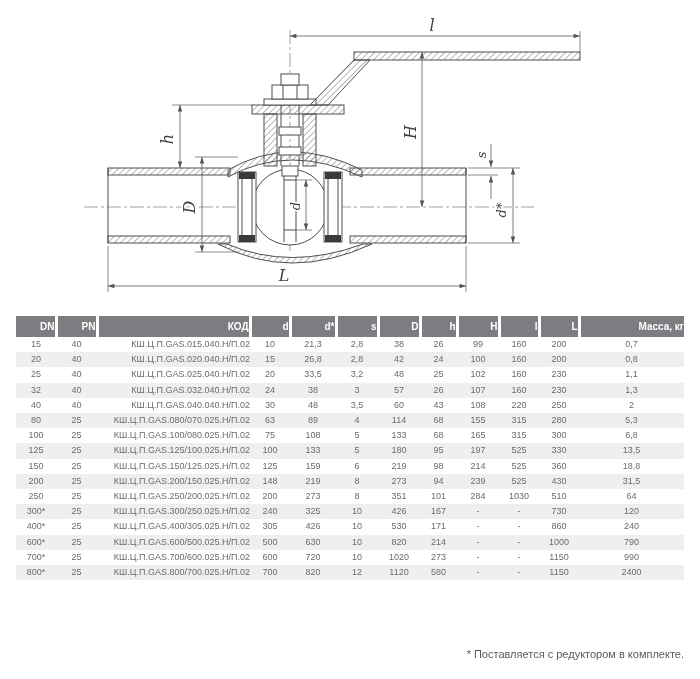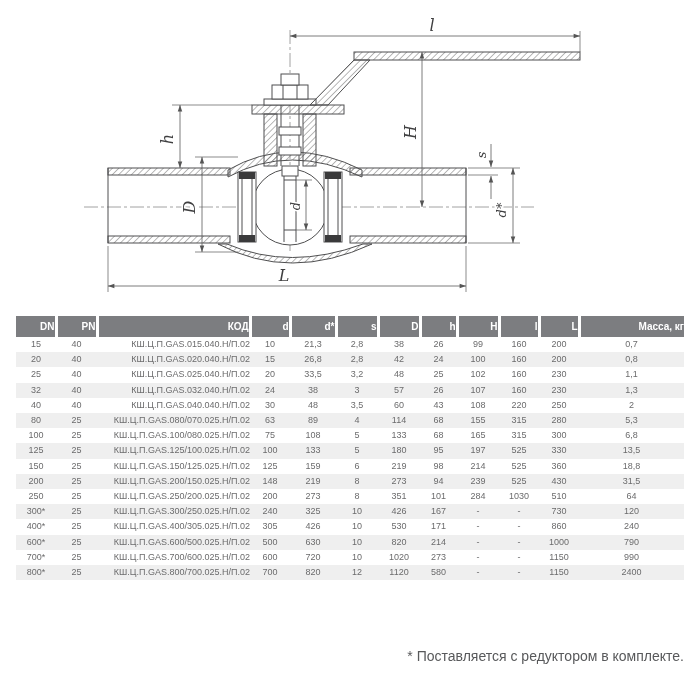--- a/index.html
+++ b/index.html
@@ -24,21 +24,21 @@
   col.c-dn{width:40px;}  col.c-pn{width:41px;}  col.c-code{width:153px;}
   col.c-d{width:40px;}   col.c-ds{width:46px;}  col.c-s{width:42px;}
   col.c-D{width:42px;}   col.c-h{width:37px;}   col.c-H{width:42px;}
   col.c-l{width:40px;}   col.c-L{width:40px;}   col.c-m{width:105px;}
   th{background:#7c7d80;color:#fff;font-weight:bold;font-size:10px;height:21px;
      padding:0;text-align:right;border-left:3px solid #fff;}
   th:first-child{border-left:none;}
   td{height:15.2px;padding:0;text-align:center;line-height:15.2px;white-space:nowrap;}
   tbody tr:nth-child(even){background:#efefef;}
   td.code{text-align:right;padding-left:8px;}
-  #footnote{position:absolute;right:16px;top:648px;font-size:14px;color:#58595b;}
+  #footnote{position:absolute;right:16px;top:648px;font-size:11px;color:#58595b;}
 </style>
 </head>
 <body>
 
 <div id="stage">
 
   <svg id="drawing" width="700" height="312" viewBox="0 0 700 312">
     <defs>
       <pattern id="hatch" width="4.5" height="4.5" patternUnits="userSpaceOnUse" patternTransform="rotate(45)">
         <line x1="0" y1="0" x2="0" y2="4.5" stroke="#6f6f70" stroke-width="1"></line>

